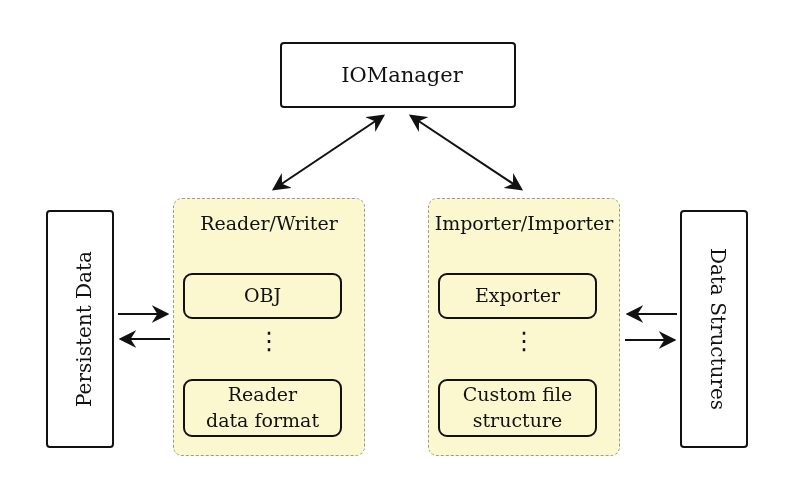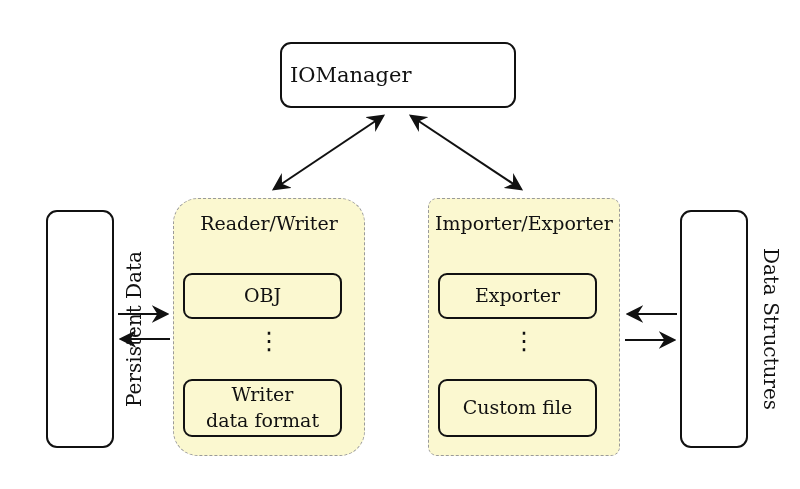--- a/index.html
+++ b/index.html
@@ -16,22 +16,22 @@
   .canvas{
     position:relative;
     width:800px;height:489px;
     background:#ffffff;
     overflow:hidden;
   }
   .node{
     position:absolute;
     background:var(--node-fill);
     border:2.5px solid var(--ink);
-    border-radius:11px;
-    display:flex;align-items:center;
+    border-radius:4px;
+    display:flex;align-items:center;justify-content:center;
     box-sizing:border-box;
     padding-left:8px;
   }
   .node-iomanager{
     left:280px;top:42px;width:236px;height:66px;
     font-size:21px;
   }
   .node-vertical{
     top:210px;width:68px;height:238px;
     font-size:20px;
@@ -42,21 +42,21 @@
   .node-datastructs{left:680px;}
   .node-datastructs .vtext{transform:rotate(90deg);}
   .panel{
     position:absolute;
     top:198px;width:192px;height:258px;
     background:var(--panel-fill);
     border:1.6px dashed var(--panel-border);
     border-radius:9px;
     box-sizing:border-box;
   }
-  .panel-left{left:173px;border-radius:25px;}
+  .panel-left{left:173px;}
   .panel-right{left:428px;}
   .panel-title{
     position:absolute;top:13px;left:0;right:0;
     text-align:center;
     font-size:19px;
   }
   .inner-node{
     position:absolute;
     left:9px;right:22px;
     border:2.5px solid var(--ink);
@@ -99,33 +99,34 @@
     <span class="vtext">Data Structures</span>
   </div>
 
   <div class="panel panel-left">
     <div class="panel-title">Reader/Writer</div>
     <div class="inner-node inner-top">
       <span>OBJ</span>
     </div>
     <div class="dots">⋮</div>
     <div class="inner-node inner-bottom">
-      <span>Writer</span>
+      <span>Reader</span>
       <span>data format</span>
     </div>
   </div>
 
   <div class="panel panel-right">
-    <div class="panel-title">Importer/Exporter</div>
+    <div class="panel-title">Importer/Importer</div>
     <div class="inner-node inner-top">
       <span>Exporter</span>
     </div>
     <div class="dots">⋮</div>
     <div class="inner-node inner-bottom">
       <span>Custom file</span>
+      <span>structure</span>
     </div>
   </div>
 
   <svg class="arrows" viewBox="0 0 800 489" xmlns="http://www.w3.org/2000/svg">
     <defs>
       <marker id="ah" viewBox="0 0 10 10" refX="8.6" refY="5" markerWidth="8.5" markerHeight="8.5" orient="auto-start-reverse">
         <path d="M0,0 L10,5 L0,10 L3.2,5 Z" fill="#111111"></path>
       </marker>
     </defs>
 

